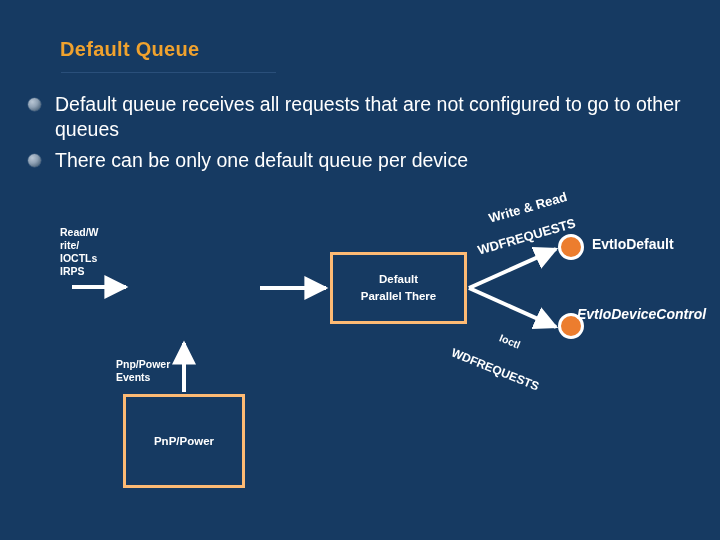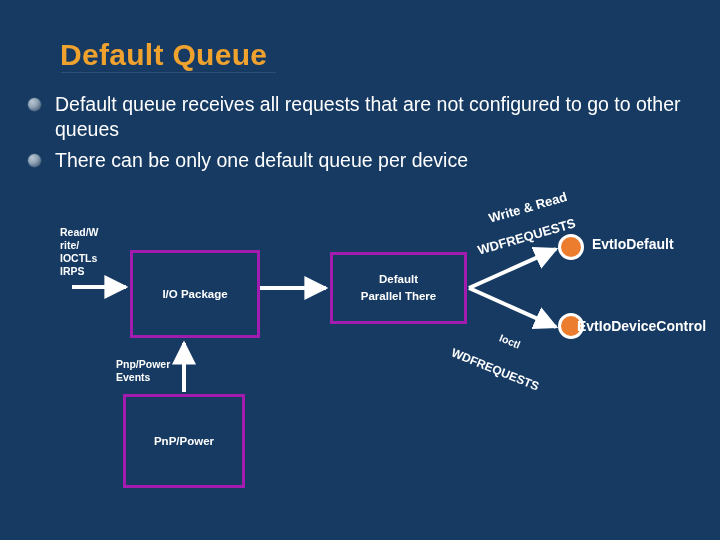--- a/index.html
+++ b/index.html
@@ -15,21 +15,21 @@
     overflow: hidden;
     font-family: "Liberation Sans", sans-serif;
     -webkit-font-smoothing: antialiased;
   }
 
   
   #title {
     position: absolute;
     left: 60px;
     top: 38px;
-    font-size: 30px;
+    font-size: 20px;
     font-weight: bold;
     color: #f0a22e;
     letter-spacing: 0.3px;
     white-space: nowrap;
   }
   #title-rule {
     position: absolute;
     left: 61px;
     top: 72px;
     width: 215px;
@@ -62,21 +62,21 @@
   
   #diagram {
     position: absolute;
     left: 0;
     top: 0;
     width: 720px;
     height: 540px;
   }
   .box {
     position: absolute;
-    border: 3px solid #a21caf;
+    border: 3px solid #fdba74;
     background: transparent;
     color: #ffffff;
     font-size: 11.5px;
     font-weight: bold;
     display: flex;
     flex-direction: column;
     align-items: center;
     justify-content: center;
     text-align: center;
     line-height: 17px;
@@ -98,21 +98,21 @@
   #label-pnp-events { left: 116px; top: 358px; width: 90px; }
 
   .callout-label {
     position: absolute;
     color: #ffffff;
     font-size: 14px;
     font-weight: bold;
     white-space: nowrap;
   }
   #label-evtiodefault { left: 592px; top: 236px; }
-  #label-evtiodevctl { left: 577px; top: 318px; }
+  #label-evtiodevctl { left: 577px; top: 306px; font-style: italic; }
 
   .node-dot {
     position: absolute;
     width: 26px;
     height: 26px;
     border-radius: 50%;
     background: #ec7d2e;
     border: 3px solid #ffffff;
     box-sizing: border-box;
   }
@@ -163,23 +163,20 @@
 
       <line x1="184" y1="392" x2="184" y2="343" stroke="#ffffff" stroke-width="4" marker-end="url(#arrowhead)"></line>
 
       <line x1="184" y1="342" x2="184" y2="392" stroke="#ffffff" stroke-width="0"></line>
 
       <line x1="469" y1="288" x2="556" y2="249" stroke="#ffffff" stroke-width="4" marker-end="url(#arrowhead)"></line>
 
       <line x1="469" y1="288" x2="556" y2="327" stroke="#ffffff" stroke-width="4" marker-end="url(#arrowhead)"></line>
     </svg>
 
-    <div class="box" id="box-io-package">
-      <span>I/O Package</span>
-    </div>
 
     <div class="box" id="box-default-queue">
       <span>Default</span>
       <span>Parallel There</span>
     </div>
 
     <div class="box" id="box-pnp-power">
       <span>PnP/Power</span>
     </div>
 

